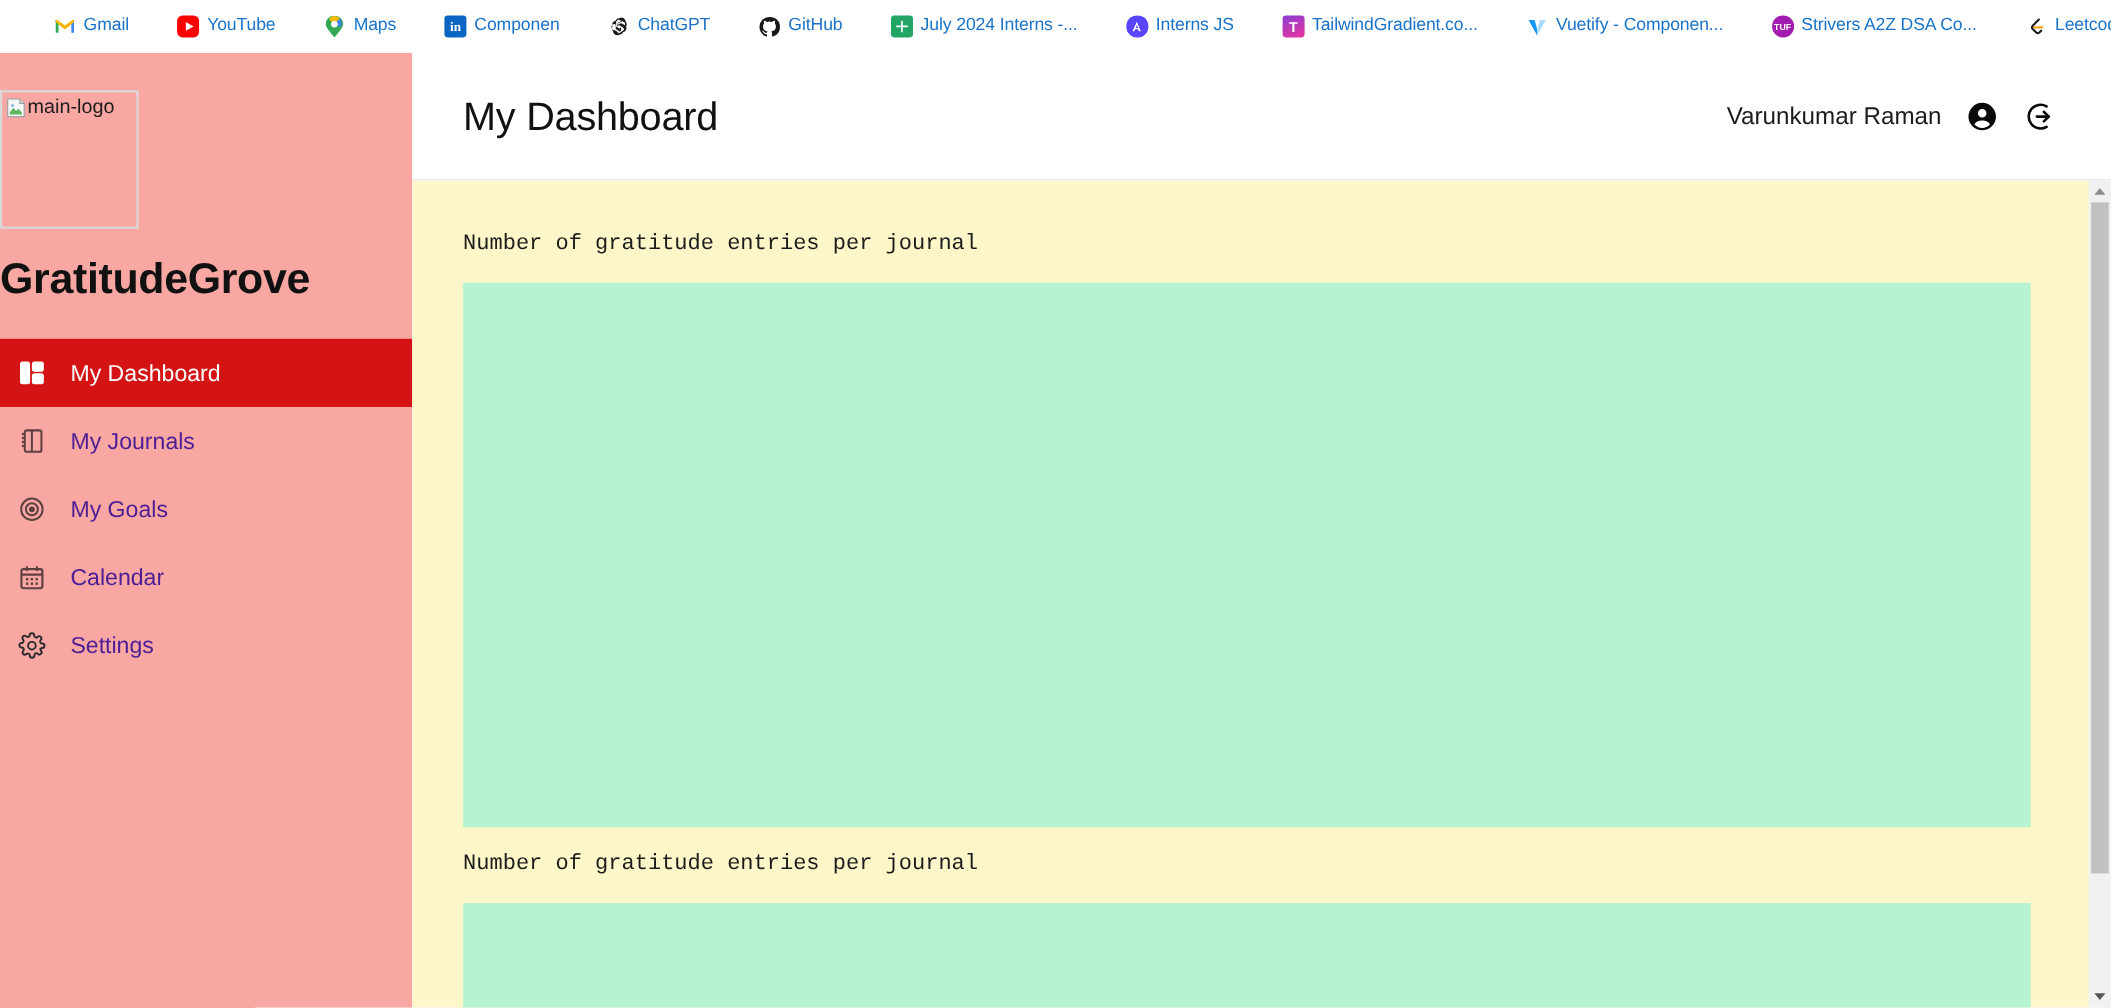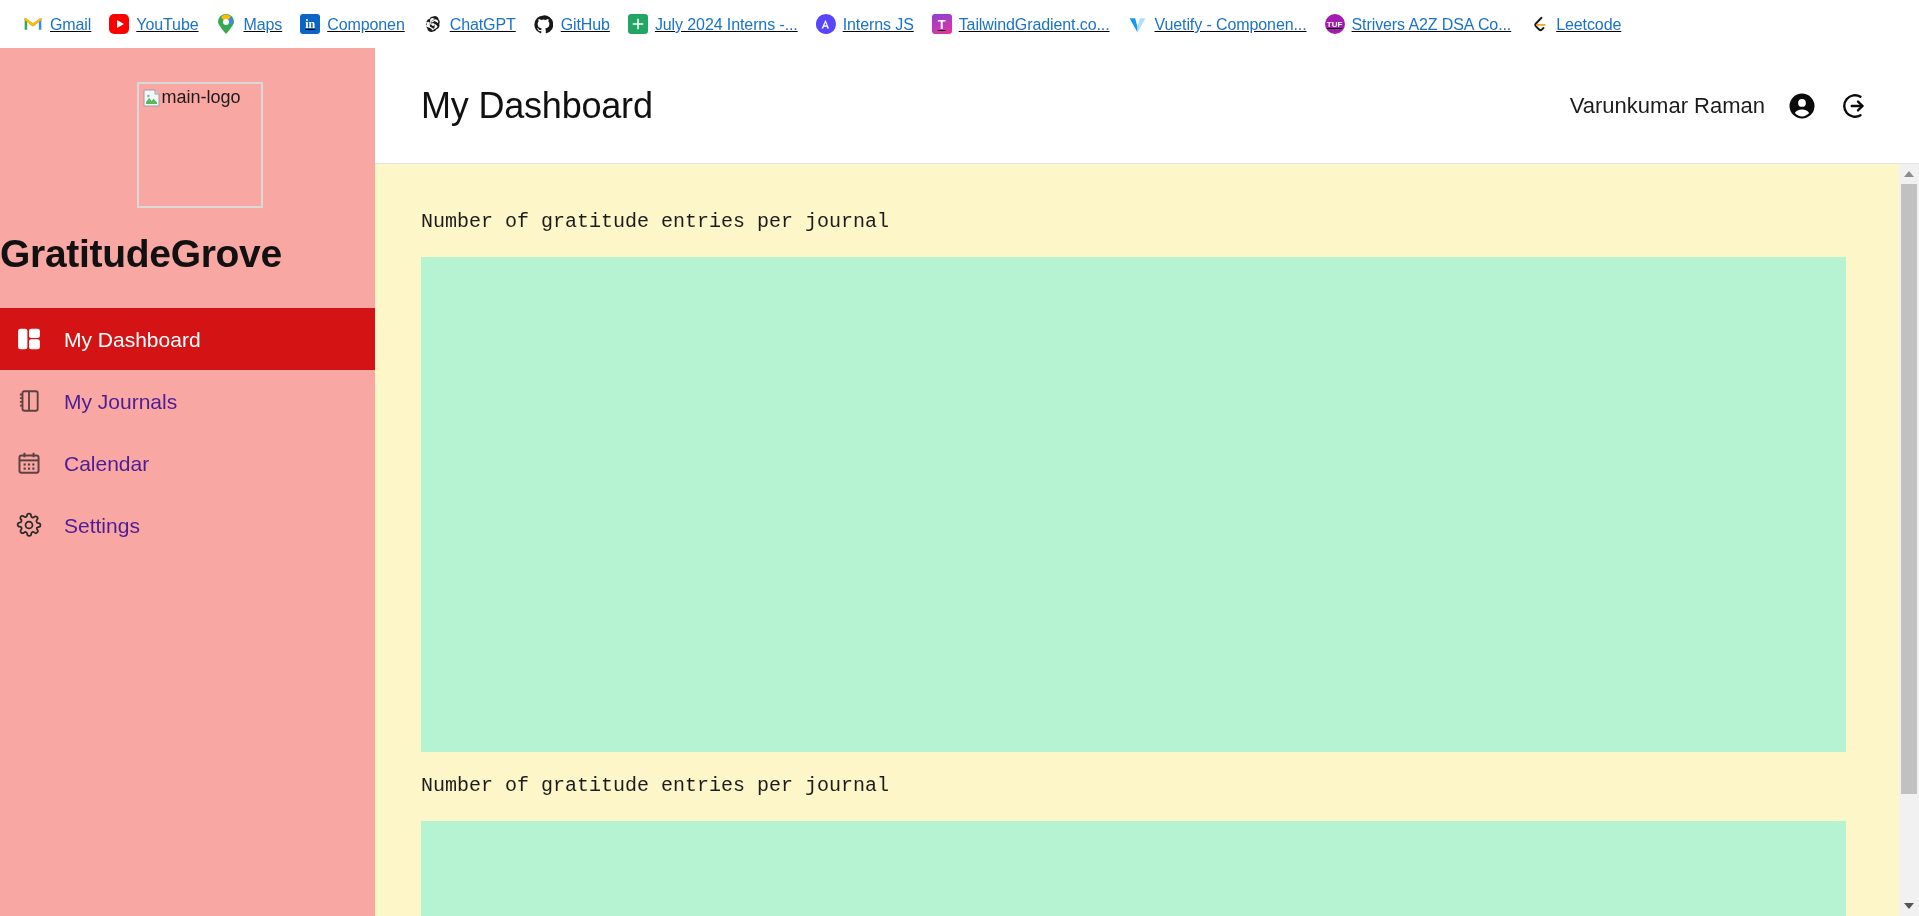--- a/index.html
+++ b/index.html
@@ -19,44 +19,44 @@
     height: 48px;
     background: #ffffff;
     display: flex;
     align-items: center;
     padding-left: 14px;
     gap: 0;
     z-index: 20;
   }
   .bookmark {
     display: flex;
-    align-items: flex-end;
+    align-items: flex-start;
     gap: 7px;
     padding: 4px 9px;
     border-radius: 5px;
     cursor: pointer;
     white-space: nowrap;
-    text-decoration: underline;
   }
   .bm-label {
     font-size: 16px;
     color: #1a73c8;
     letter-spacing: -0.1px;
   }
   .bm-icon {
     width: 20px; height: 20px;
     flex: 0 0 20px;
     display: flex;
     align-items: center;
     justify-content: center;
     font-size: 13px;
     font-weight: bold;
     border-radius: 3px;
     overflow: hidden;
     position: relative;
+    margin-left: 26px;
   }
   .ic-gmail { color: #ea4335; font-size: 19px; font-weight: 700; font-family: "DejaVu Sans", sans-serif; }
   .ic-youtube { background: #ff0000; border-radius: 5px; }
   .ic-youtube::after {
     content: ""; width: 0; height: 0;
     border-left: 7px solid #fff;
     border-top: 4.5px solid transparent;
     border-bottom: 4.5px solid transparent;
     margin-left: 2px;
   }
@@ -85,23 +85,21 @@
     width: 375px;
     flex: 0 0 375px;
     background: #F9A7A2;
     display: flex;
     flex-direction: column;
     align-items: stretch;
     overflow: hidden;
   }
   .logo-wrap {
     display: flex;
-    justify-content: center;
     padding-top: 34px;
-    padding-left: 24px;
   }
   .broken-img {
     width: 126px;
     height: 126px;
     border: 2px solid #d9d9d9;
     background: transparent;
     position: relative;
     overflow: hidden;
     display: block;
   }
@@ -405,20 +403,30 @@
         <span class="nav-ico">
           <svg width="26" height="26" viewBox="0 0 24 24" fill="none" stroke="#5d4040" stroke-width="1.7">
             <rect x="6" y="3" width="14" height="18" rx="1.6"></rect>
             <path d="M12 3v18"></path>
             <path d="M3.6 6h2.2M3.6 9.4h2.2M3.6 12.8h2.2M3.6 16.2h2.2"></path>
           </svg>
         </span>
         <span class="nav-label">My Journals</span>
       </div>
 
+      <div class="nav-item">
+        <span class="nav-ico">
+          <svg width="26" height="26" viewBox="0 0 24 24" fill="none" stroke="#5d4040" stroke-width="1.7">
+            <circle cx="12" cy="12" r="9"></circle>
+            <circle cx="12" cy="12" r="5"></circle>
+            <circle cx="12" cy="12" r="1.6" fill="#5d4040"></circle>
+          </svg>
+        </span>
+        <span class="nav-label">My Goals</span>
+      </div>
 
       <div class="nav-item">
         <span class="nav-ico">
           <svg width="26" height="26" viewBox="0 0 24 24" fill="none" stroke="#5d4040" stroke-width="1.8">
             <rect x="3.2" y="5" width="17.6" height="16" rx="1.8"></rect>
             <path d="M3.2 9.6h17.6"></path>
             <path d="M7.8 2.6v4M16.2 2.6v4"></path>
             <g fill="#5d4040" stroke="none">
               <rect x="7" y="12.4" width="2" height="2"></rect>
               <rect x="11" y="12.4" width="2" height="2"></rect>

